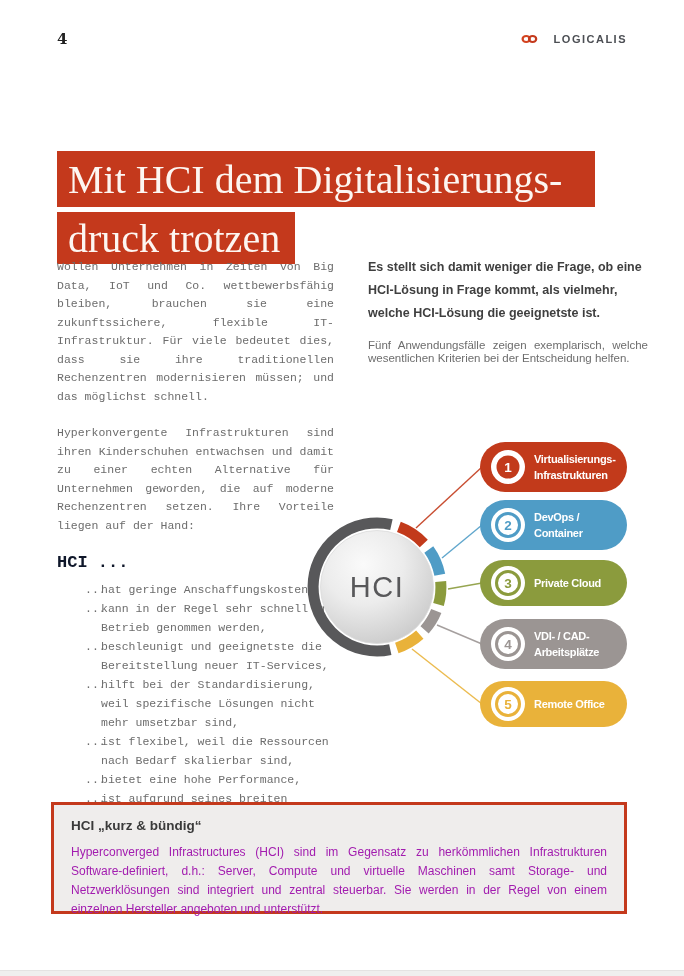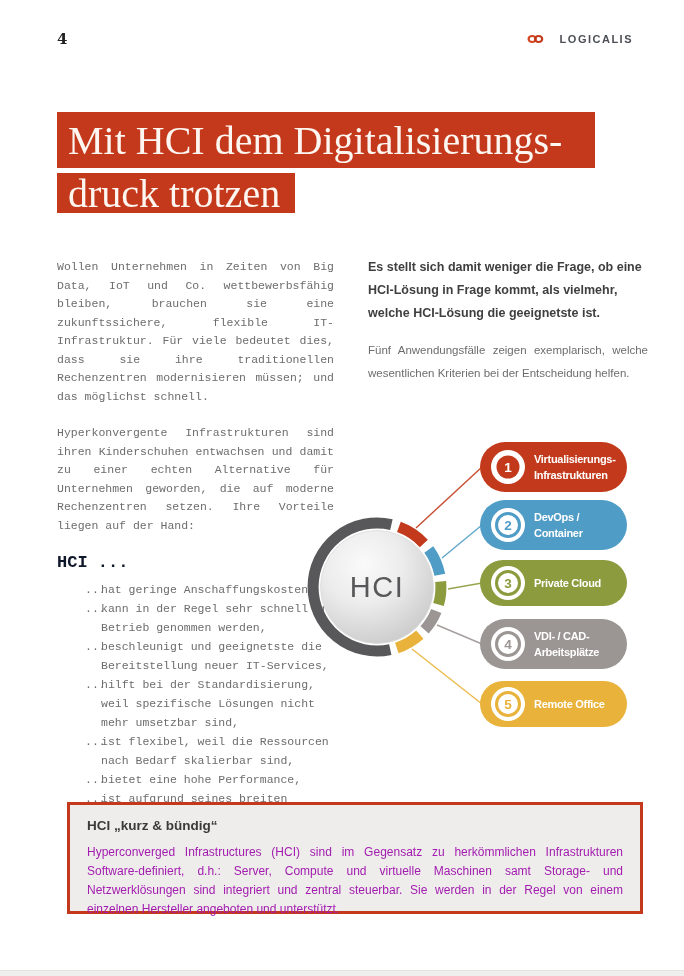--- a/index.html
+++ b/index.html
@@ -2,57 +2,57 @@
 <html><head>
 <meta charset="utf-8">
 <style>
   html,body{margin:0;padding:0;background:#ffffff;}
   .page{position:relative;width:684px;height:976px;background:#ffffff;overflow:hidden;
         font-family:"Liberation Sans",sans-serif;}
 
   
   .page-num{position:absolute;left:57px;top:30px;font-family:"DejaVu Serif",serif;
             font-weight:bold;font-size:15px;color:#222222;}
-  .logo{position:absolute;right:51px;top:33px;display:flex;align-items:center;gap:16px;}
+  .logo{position:absolute;right:57px;top:33px;display:flex;align-items:center;gap:16px;}
   .logo-text{font-size:11px;font-weight:bold;letter-spacing:1.5px;color:#4c4f54;}
 
   
   .title-wrap{position:absolute;left:57px;top:112px;}
   .title-bar{background:#c4391c;color:#fdf6f1;font-family:"Liberation Serif",serif;
              font-size:40px;display:flex;align-items:center;}
-  .bar1{width:538px;height:56px;padding-left:11px;box-sizing:border-box;}
-  .bar2{display:inline-flex;height:40px;margin-top:5px;padding:0 15px 0 11px;}
+  .bar1{width:538px;height:56px;padding-left:11px;box-sizing:border-box;margin-top:39px;}
+  .bar2{display:inline-flex;height:52px;margin-top:5px;padding:0 15px 0 11px;}
 
   
   .col-left{position:absolute;left:57px;top:258px;width:277px;font-family:Liberation Mono, monospace;}
   .col-right{position:absolute;left:368px;top:256px;width:280px;}
   .body-p{font-size:11.5px;line-height:18.5px;color:#6d6d6d;text-align:justify;margin:0 0 18px 0;}
   .lead{font-size:12.5px;font-weight:bold;line-height:23px;color:#3f3f3f;margin:0 0 14px 0;}
-  .rp{font-size:11.5px;line-height:23px;color:#6d6d6d;text-align:justify;margin:0;}
+  .rp{font-size:11.5px;line-height:13px;color:#6d6d6d;text-align:justify;margin:0;}
 
   
   .hci-heading{color:#0f172a;font-weight:bold;font-size:17px;margin:16px 0 8px 0;}
   .bullet{display:flex;font-size:11.5px;line-height:19px;color:#6d6d6d;}
   .bm{width:16px;margin-left:28px;flex:none;}
   .bt{flex:1;}
 
   
   .diagram{position:absolute;left:300px;top:430px;width:340px;height:310px;}
   .arc{fill:none;stroke-width:11;stroke-linecap:butt;}
   .cline{fill:none;stroke-width:1.4;opacity:.9;}
   .pill-label{font-family:"Liberation Sans",sans-serif;font-size:11px;font-weight:bold;
               fill:#ffffff;letter-spacing:-0.3px;}
   .badge-num{font-family:"Liberation Sans",sans-serif;font-size:13.5px;font-weight:bold;
              text-anchor:middle;}
   .center-label{font-family:"Liberation Sans",sans-serif;font-size:29px;fill:#58585a;
                 letter-spacing:1.5px;text-anchor:middle;}
 
   
   .infobox{position:absolute;left:51px;top:802px;width:576px;height:112px;box-sizing:border-box;
-           background:#efedec;border:3px solid #c4391c;padding:13px 17px;margin-left:16px;}
+           background:#efedec;border:3px solid #c4391c;padding:13px 17px;}
   .infobox-h{font-size:13.5px;font-weight:bold;color:#3a3a3a;margin:0;}
   .infobox-b{font-size:12px;line-height:19px;color:#a21caf;text-align:justify;margin:10px 0 0 0;}
 
   .footer-strip{position:absolute;left:0;right:0;bottom:0;height:5px;background:#efefee;
                 border-top:1px solid #e4e3e2;}
 </style>
 </head>
 <body>
 
 <div class="page">

